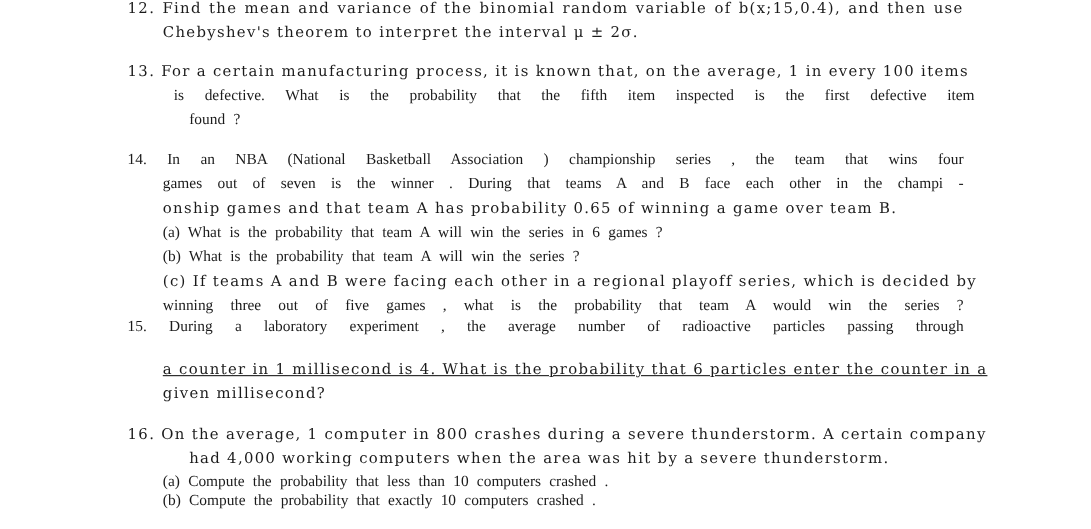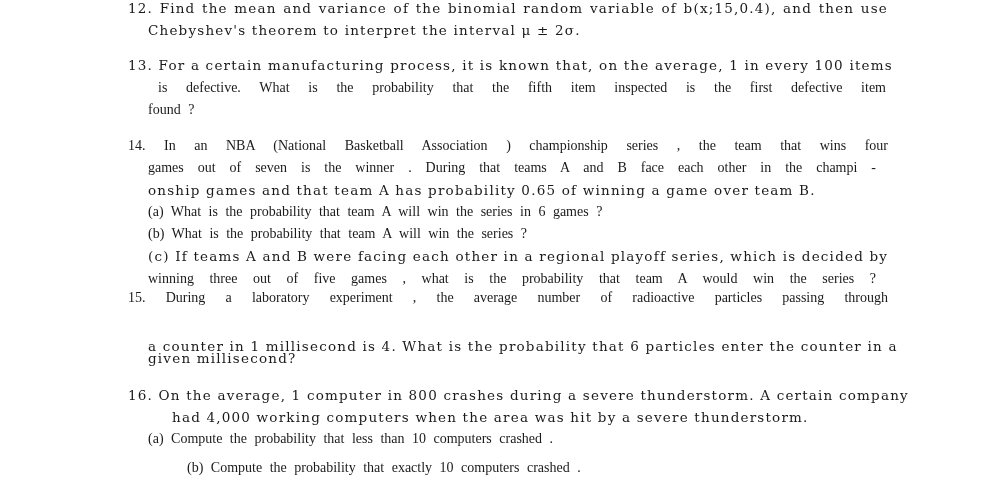--- a/index.html
+++ b/index.html
@@ -14,21 +14,21 @@
       overflow: hidden;
       font-family: "DejaVu Serif", "Liberation Serif", serif;
       color: #1a1a1a;
     }
     .line {
       position: absolute;
       font-size: 13.5px;
       white-space: nowrap;
       line-height: 16px;
     }
-    .num { left: 116px; margin-left: 12px; }
+    .num { left: 116px; }
     .cont { left: 148px; }
     .wide { letter-spacing: 1.2px; }
     .roman { font-family: "Liberation Serif", "DejaVu Serif", serif; font-size: 14px; word-spacing: 4px; }
     .just { width: 728px; text-align: justify; text-align-last: justify; }
     .just-num { width: 760px; text-align: justify; text-align-last: justify; }
   </style>
 </head>
 <body>
 
 <div>
@@ -38,46 +38,46 @@
   </span>
   <span class="line cont wide" style="top:22px;">Chebyshev's theorem to interpret the interval  μ ± 2σ.</span>
 </div>
 
 <div>
   <span class="line num wide just-num" style="top:57px;">
     <span>13.</span>
     <span>For a certain manufacturing process, it is known that, on the average, 1 in every 100 items</span>
   </span>
   <span class="line cont roman just" style="top:80px;margin-left:10px;">is defective.  What  is the probability   that  the  fifth  item  inspected   is the first  defective   item</span>
-  <span class="line cont roman" style="top:102px;">found ?</span>
+  <span class="line cont roman" style="top:102px;margin-left:24px;">found ?</span>
 </div>
 
 <div>
   <span class="line num roman just-num" style="top:138px;">
     <span>14.</span>
     <span>In an NBA  (National   Basketball   Association  ) championship    series , the  team  that  wins  four</span>
   </span>
   <span class="line cont roman just" style="top:160px;">games  out of seven  is the winner  . During  that  teams  A and  B face  each  other  in the champi -</span>
   <span class="line cont wide" style="top:182px;">onship games and that team A has probability 0.65 of winning a game over team B.</span>
   <span class="line cont roman" style="top:204px;">(a) What  is the probability   that  team  A will  win  the  series  in 6 games ?</span>
   <span class="line cont roman" style="top:226px;">(b) What  is the probability   that  team  A will  win  the  series ?</span>
   <span class="line cont wide just" style="top:248px;">(c) If teams A and B were facing each other in a regional playoff series, which is decided by</span>
   <span class="line cont roman just" style="top:271px;">winning  three  out  of five  games , what  is the probability   that  team  A would  win  the series ?</span>
 </div>
 
 <div>
   <span class="line num roman just-num" style="top:290px;">
     <span>15.</span>
     <span>During  a laboratory   experiment  , the average   number  of radioactive   particles  passing  through</span>
   </span>
-  <span class="line cont wide just" style="top:338px;">a counter in 1 millisecond is 4. What is the probability that 6 particles enter the counter in a</span>
+  <span class="line cont wide just" style="top:328px;text-decoration:underline;">a counter in 1 millisecond is 4. What is the probability that 6 particles enter the counter in a</span>
   <span class="line cont wide" style="top:350px;">given millisecond?</span>
 </div>
 
 <div>
   <span class="line num wide just-num" style="top:387px;">
     <span>16.</span>
     <span>On the average, 1 computer in 800 crashes during a severe thunderstorm. A certain company</span>
   </span>
   <span class="line cont wide" style="top:409px;margin-left:24px;">had 4,000 working computers when the area was hit by a severe thunderstorm.</span>
   <span class="line cont roman" style="top:431px;">(a) Compute   the probability   that  less  than  10 computers   crashed  .</span>
-  <span class="line cont roman" style="top:460px;margin-left:39px;">(b) Compute   the probability   that  exactly  10 computers   crashed  .</span>
+  <span class="line cont roman" style="top:448px;">(b) Compute   the probability   that  exactly  10 computers   crashed  .</span>
 </div>
 
 </body></html>

